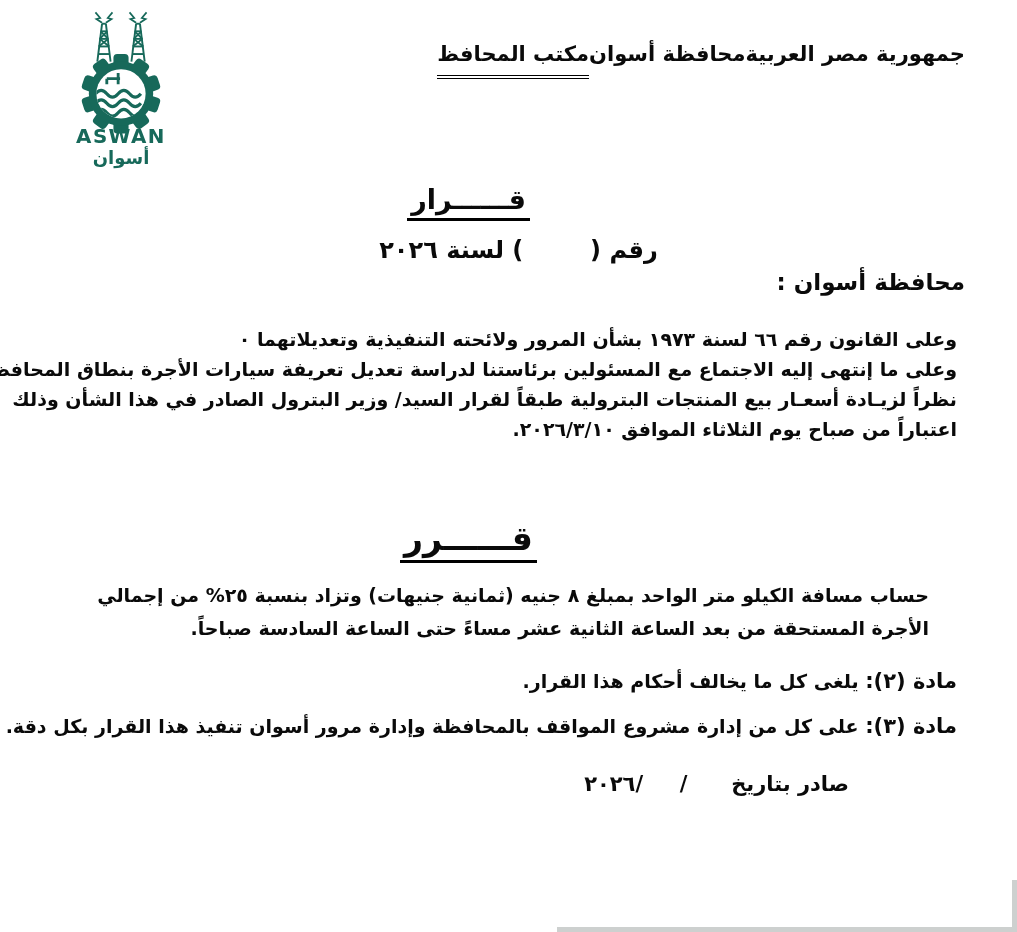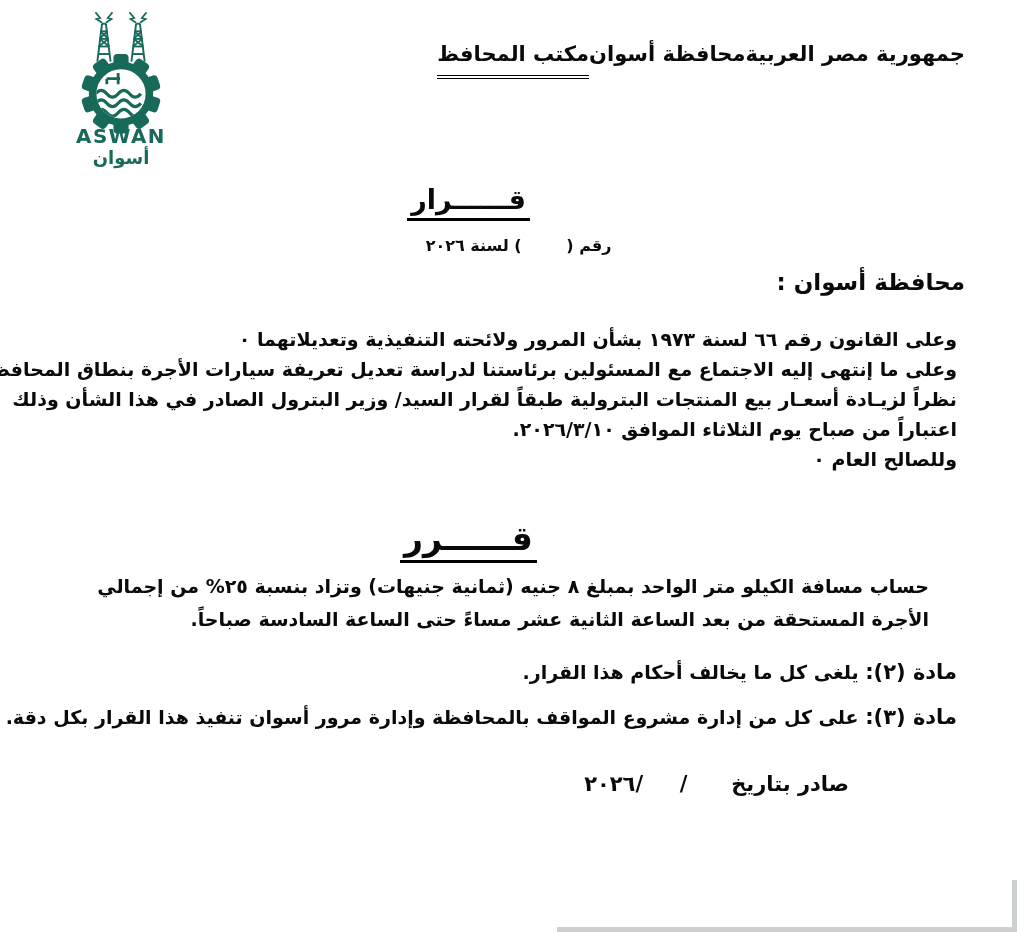--- a/index.html
+++ b/index.html
@@ -27,21 +27,21 @@
   
   .decree-title{
     position:absolute;top:184px;left:0;right:80px;
     text-align:center;font-size:27px;font-weight:bold;
   }
   .decree-title .word{
     display:inline-block;border-bottom:3px solid #000;padding:0 4px 3px 4px;
   }
   .number-line{
     position:absolute;top:236px;left:20px;right:0;
-    text-align:center;font-size:16px;font-weight:bold;
+    text-align:center;font-size:24px;font-weight:bold;
     white-space:pre;
   }
   .salutation{
     position:absolute;top:269px;right:52px;
     font-size:23px;font-weight:bold;
   }
   
   .preamble{
     position:absolute;top:324px;right:60px;left:40px;
     font-size:19px;font-weight:bold;line-height:30px;
@@ -57,21 +57,21 @@
     display:inline-block;border-bottom:3px solid #000;padding:0 4px 2px 4px;
   }
   
   .articles{
     position:absolute;top:560px;right:60px;left:40px;
     font-size:19px;font-weight:bold;text-align:right;
   }
   .article{margin:0;}
   .art-line{display:block;white-space:nowrap;line-height:33px;}
   .art-line.cont{padding-right:28px;}
-  .art-line.sp{margin-top:10px;}
+  .art-line.sp{margin-top:19px;}
   .art-label{font-size:21px;font-weight:bold;}
   .article-2{margin-top:20px;}
   .article-3{margin-top:12px;}
   
   .issued-line{
     position:absolute;top:772px;right:168px;
     font-size:21px;font-weight:bold;white-space:pre;
   }
   
   .scan-edge-bottom{position:absolute;bottom:0;right:0;width:460px;height:5px;background:#cdd0cf;}
@@ -155,21 +155,20 @@
   </div>
   <div class="number-line">رقم (        ) لسنة ٢٠٢٦</div>
 
   <div class="salutation">محافظة أسوان :</div>
 
   <div class="preamble">
     <span class="pl">وعلى القانون رقم ٦٦ لسنة ١٩٧٣ بشأن المرور ولائحته التنفيذية وتعديلاتهما ٠</span>
     <span class="pl">وعلى ما إنتهى إليه الاجتماع مع المسئولين برئاستنا لدراسة تعديل تعريفة سيارات الأجرة بنطاق المحافظة</span>
     <span class="pl">نظراً لزيـادة أسعـار بيع المنتجات البترولية طبقاً لقرار السيد/ وزير البترول الصادر في هذا الشأن وذلك</span>
     <span class="pl">اعتباراً من صباح يوم الثلاثاء الموافق ٢٠٢٦/٣/١٠.</span>
-    <span class="pl">وللصالح العام ٠</span>
   </div>
 
   <div class="decided-title">
     <span class="word">قــــــرر</span>
   </div>
 
   <div class="articles">
     <p class="article article-1">
       <span class="art-line cont sp">حساب مسافة الكيلو متر الواحد بمبلغ ٨ جنيه (ثمانية جنيهات) وتزاد بنسبة ٢٥% من إجمالي</span>
       <span class="art-line cont">الأجرة المستحقة من بعد الساعة الثانية عشر مساءً حتى الساعة السادسة صباحاً.</span>

